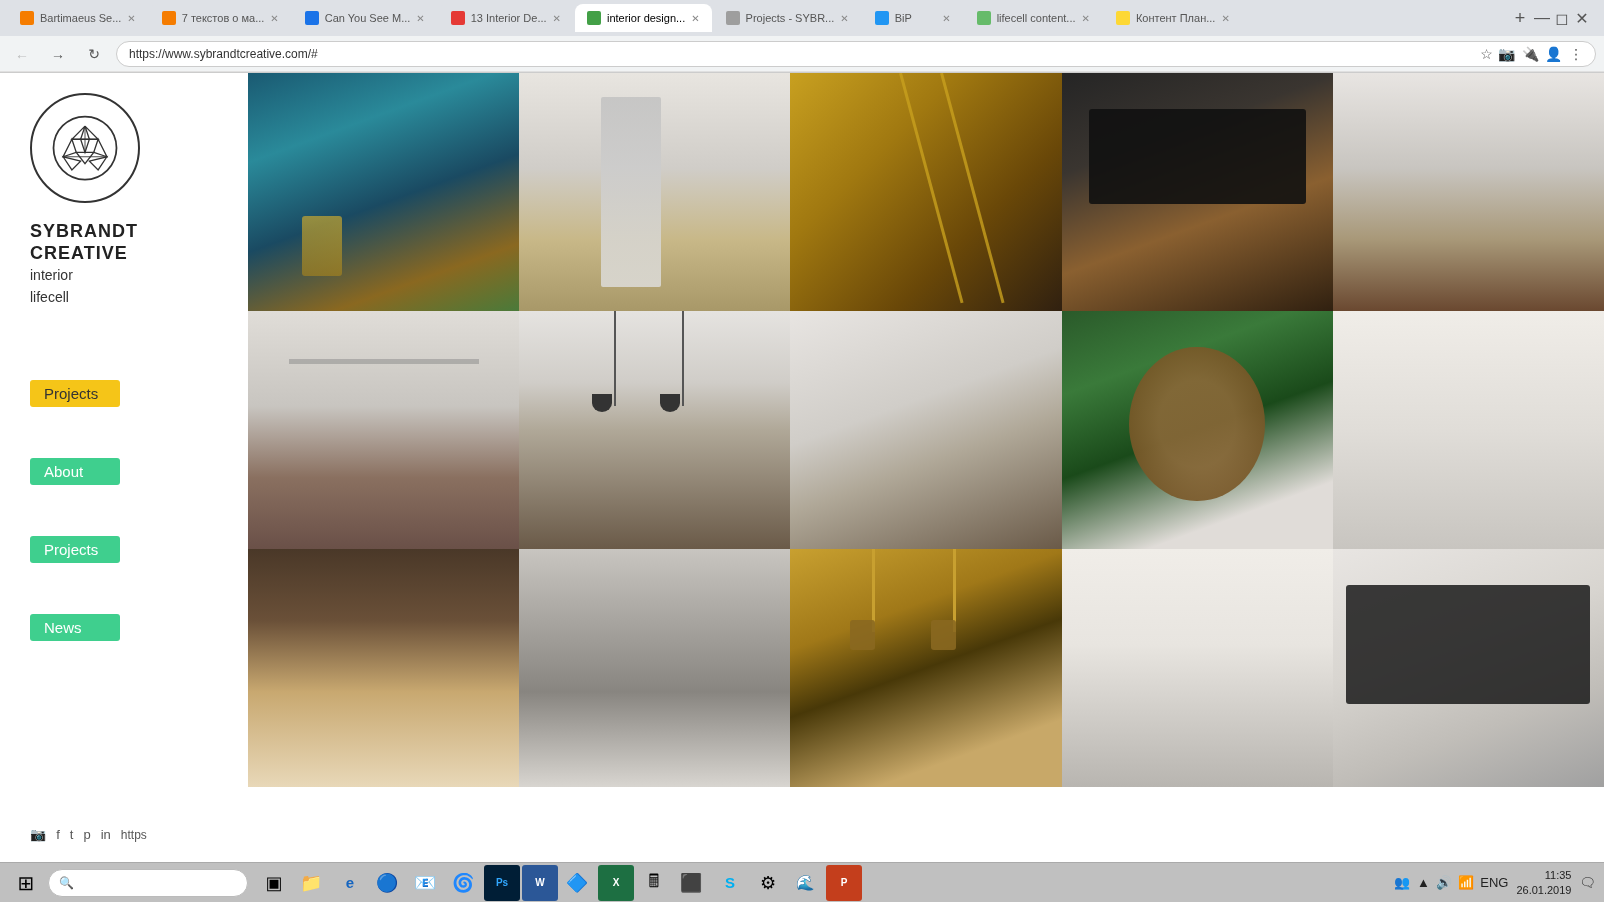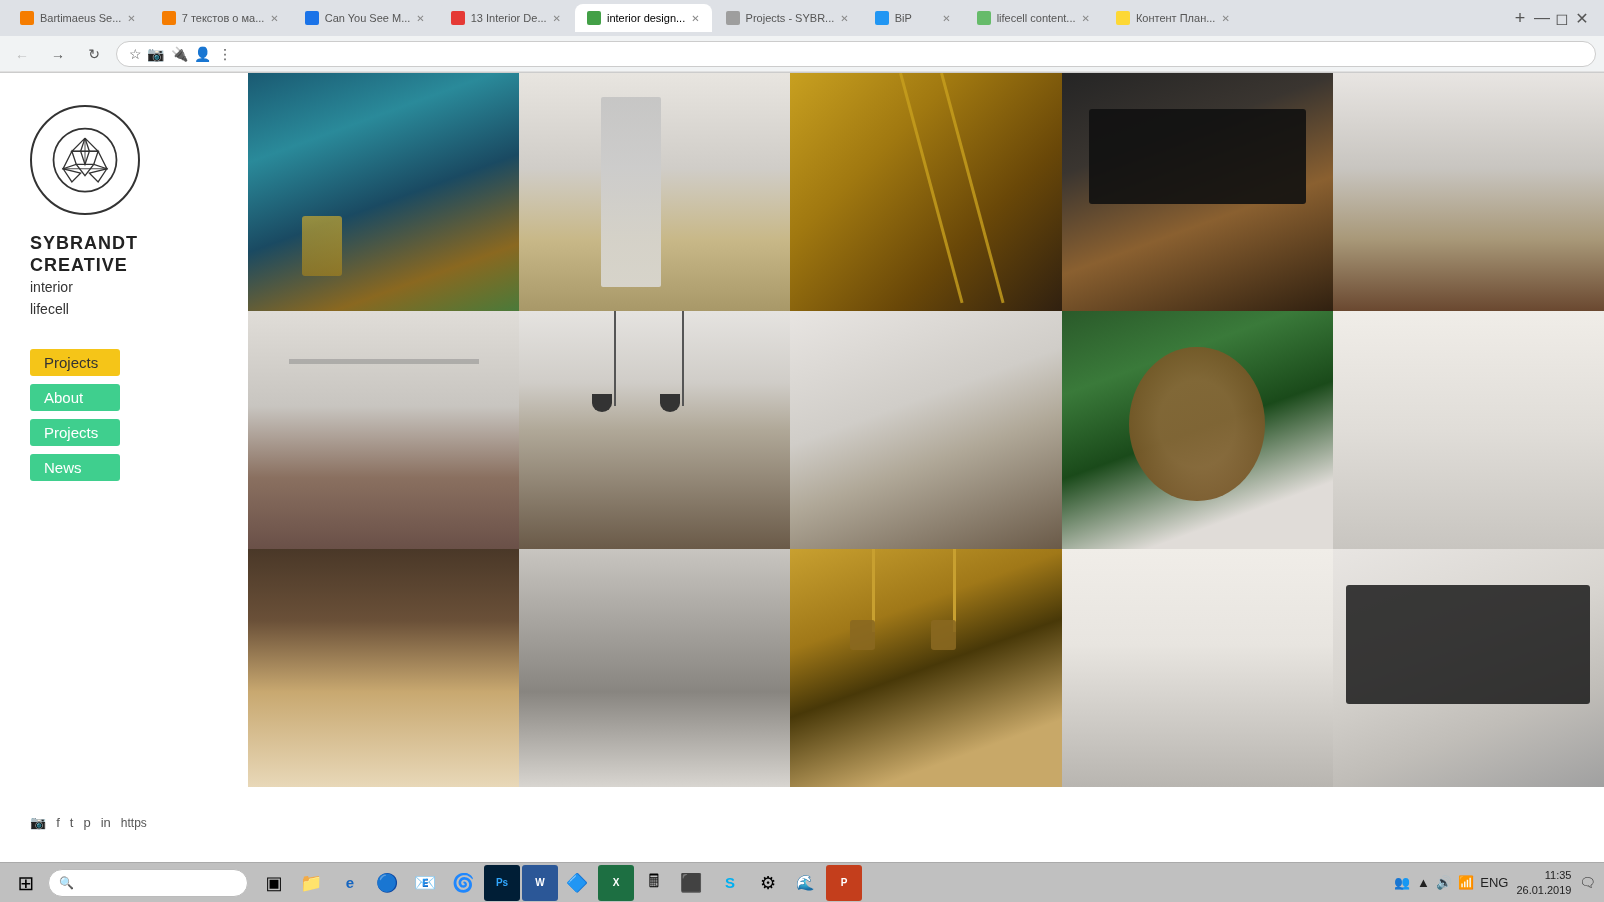--- a/index.html
+++ b/index.html
@@ -129,21 +129,21 @@
       width: 100%;
       height: calc(902px - 73px - 40px);
       background: #fff;
       overflow: hidden;
     }
 
     
     .sidebar {
       width: 248px;
       flex-shrink: 0;
-      padding: 32px 30px;
+      padding: 20px 30px;
       background: #fff;
       display: flex;
       flex-direction: column;
       align-items: flex-start;
     }
     .logo-circle {
       width: 110px;
       height: 110px;
       border-radius: 50%;
       border: 2px solid #333;
@@ -177,20 +177,21 @@
     }
     .nav-item {
       padding: 5px 14px;
       font-size: 15px;
       color: #333;
       background: #3fcf8e;
       border-radius: 3px;
       cursor: pointer;
       min-width: 90px;
       display: inline-block;
+      margin-top: 43px;
     }
     .nav-item.projects { background: #f5c518; color: #333; }
     .nav-item.about { background: #3fcf8e; color: #fff; }
     .nav-item.contact { background: #3fcf8e; color: #fff; }
     .nav-item.news { background: #3fcf8e; color: #fff; }
 
     .social-icons {
       margin-top: auto;
       display: flex;
       gap: 10px;
@@ -359,20 +360,21 @@
       <div class="win-btn">◻</div>
       <div class="win-btn">✕</div>
     </div>
   </div>
 
   <div class="address-bar">
     <div class="nav-btn disabled">←</div>
     <div class="nav-btn">→</div>
     <div class="nav-btn">↻</div>
     <div class="url-box">
+      <span class="url-text">https://www.sybrandtcreative.com/#</span>
       <div class="bookmark-icons">
         <span class="bm-icon">☆</span>
         <span class="bm-icon">📷</span>
         <span class="bm-icon">🔌</span>
         <span class="bm-icon">👤</span>
         <span class="bm-icon">⋮</span>
       </div>
     </div>
   </div>
 </div>

